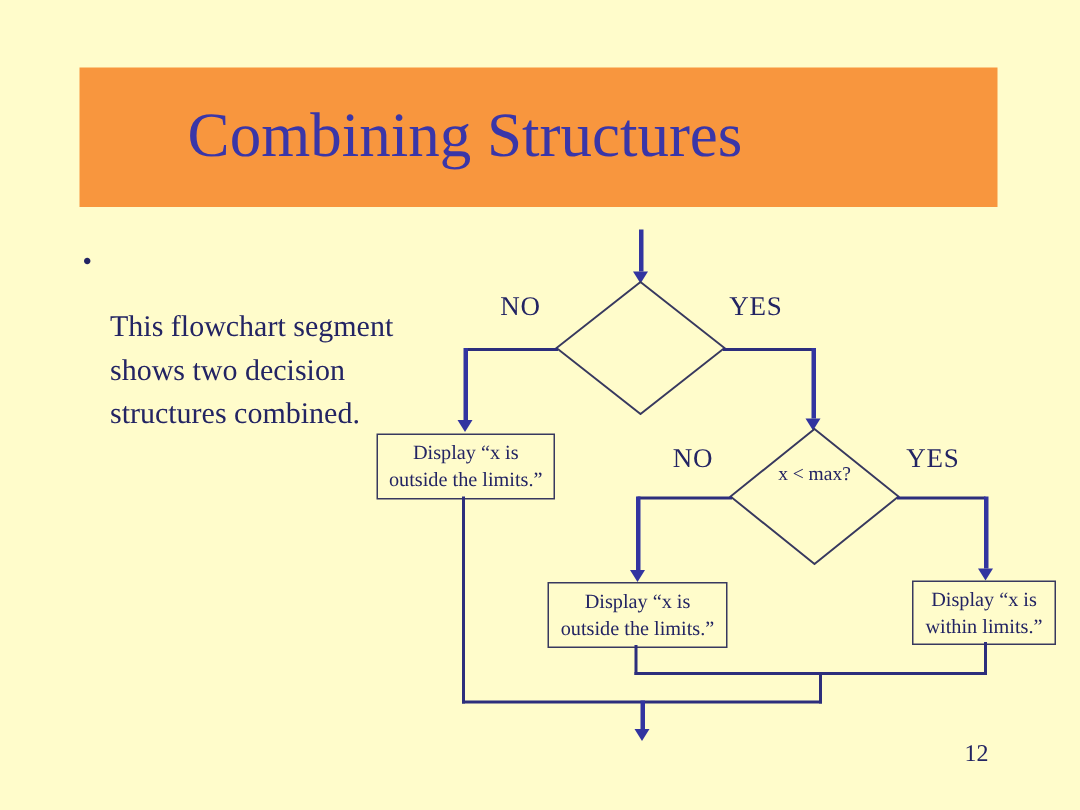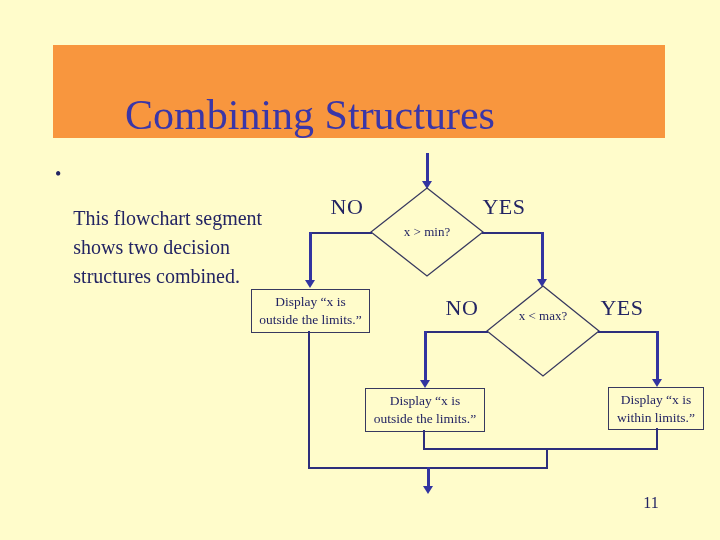--- a/index.html
+++ b/index.html
@@ -23,21 +23,20 @@
   }
   .title-bar{
     position:absolute;left:53px;top:45px;width:612px;height:93px;
     background:var(--bar);
   }
   .title-text{
     position:absolute;left:0;top:0;width:514px;height:93px;
     line-height:93px;text-align:center;
     font-size:42px;color:var(--title);
     white-space:nowrap;
-    margin-top:24px;
   }
   .bullet-item{
     position:absolute;left:55px;top:160px;width:260px;
     display:flex;gap:12px;
     font-size:20px;line-height:29px;
   }
   .bullet-marker{flex:0 0 auto;font-size:18px;}
   .bullet-text{width:212px;margin-top:44px;}
   .hline{position:absolute;height:2px;background:var(--line);}
   .vline{position:absolute;width:2px;background:var(--line);}
@@ -53,21 +52,21 @@
     border-top:8px solid var(--arrow);
   }
   .diamond{position:absolute;}
   .diamond svg{display:block;}
   .diamond-label{
     position:absolute;display:flex;align-items:center;justify-content:center;
     font-size:13px;color:var(--ink);
   }
   .branch-label{
     position:absolute;text-align:center;
-    font-size:22px;letter-spacing:0.5px;color:var(--ink);
+    font-size:18px;letter-spacing:0.5px;color:var(--ink);
   }
   .display-box{
     position:absolute;
     border:1.4px solid var(--box-border);
     display:flex;flex-direction:column;align-items:center;justify-content:center;
     text-align:right;
     font-size:13.5px;line-height:18px;color:var(--ink);
     background:transparent;
   }
   .page-number{
@@ -92,21 +91,20 @@
   <div class="arrow-v" style="left:427px;top:153px;height:36px;">
     <div class="shaft"></div>
     <div class="head"></div>
   </div>
 
   <div class="diamond" style="left:370px;top:187px;width:114px;height:90px;">
     <svg width="114" height="90" viewBox="0 0 114 90">
       <polygon points="57,1 113,45 57,89 1,45" fill="none" stroke="#38395F" stroke-width="1.3"></polygon>
     </svg>
   </div>
-  <div class="diamond-label" style="left:370px;top:187px;width:114px;height:90px;">x &gt; min?</div>
   <div class="branch-label" style="left:320px;top:194px;width:54px;">NO</div>
   <div class="branch-label" style="left:477px;top:194px;width:54px;">YES</div>
 
   <div class="hline" style="left:310px;top:232px;width:62px;"></div>
   <div class="arrow-v" style="left:310px;top:232px;height:56px;">
     <div class="shaft"></div>
     <div class="head"></div>
   </div>
 
   <div class="hline" style="left:482px;top:232px;width:60px;"></div>
@@ -156,15 +154,15 @@
   <div class="vline" style="left:656px;top:428px;height:22px;"></div>
   <div class="hline" style="left:423px;top:448px;width:235px;"></div>
   <div class="vline" style="left:546px;top:448px;height:21px;"></div>
   <div class="hline" style="left:308px;top:467px;width:240px;"></div>
 
   <div class="arrow-v" style="left:428px;top:467px;height:27px;">
     <div class="shaft"></div>
     <div class="head"></div>
   </div>
 
-  <div class="page-number">11</div>
+  <div class="page-number">12</div>
 
 </div>
 
 </body></html>

